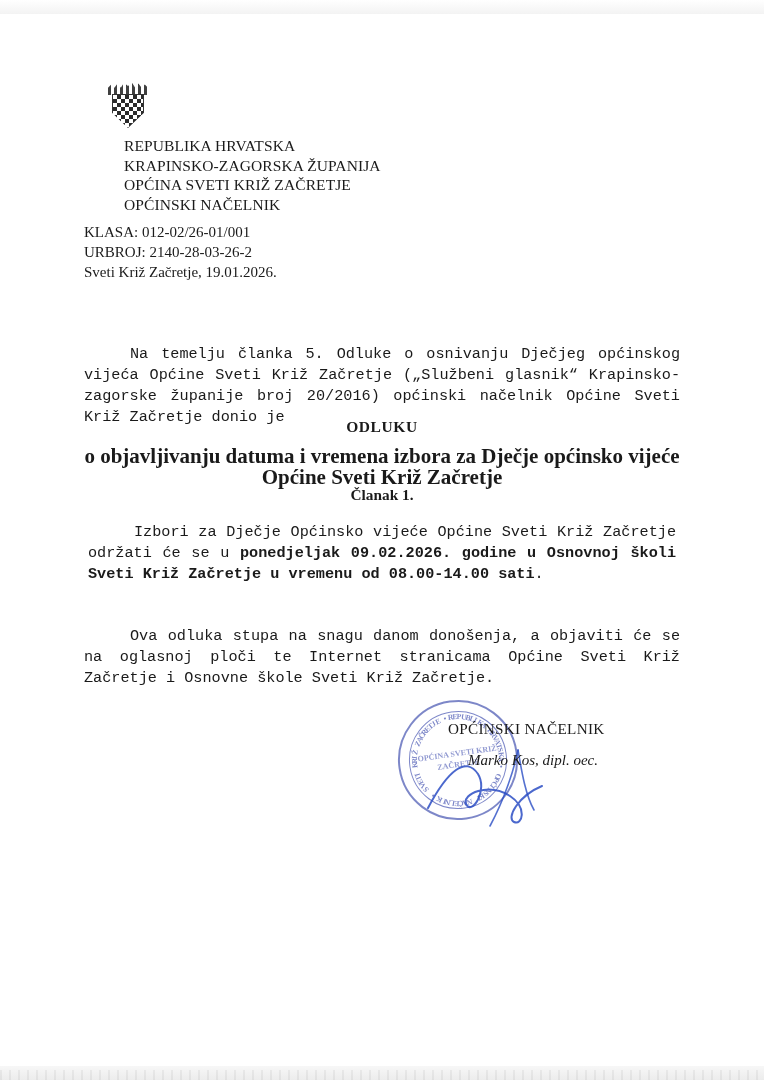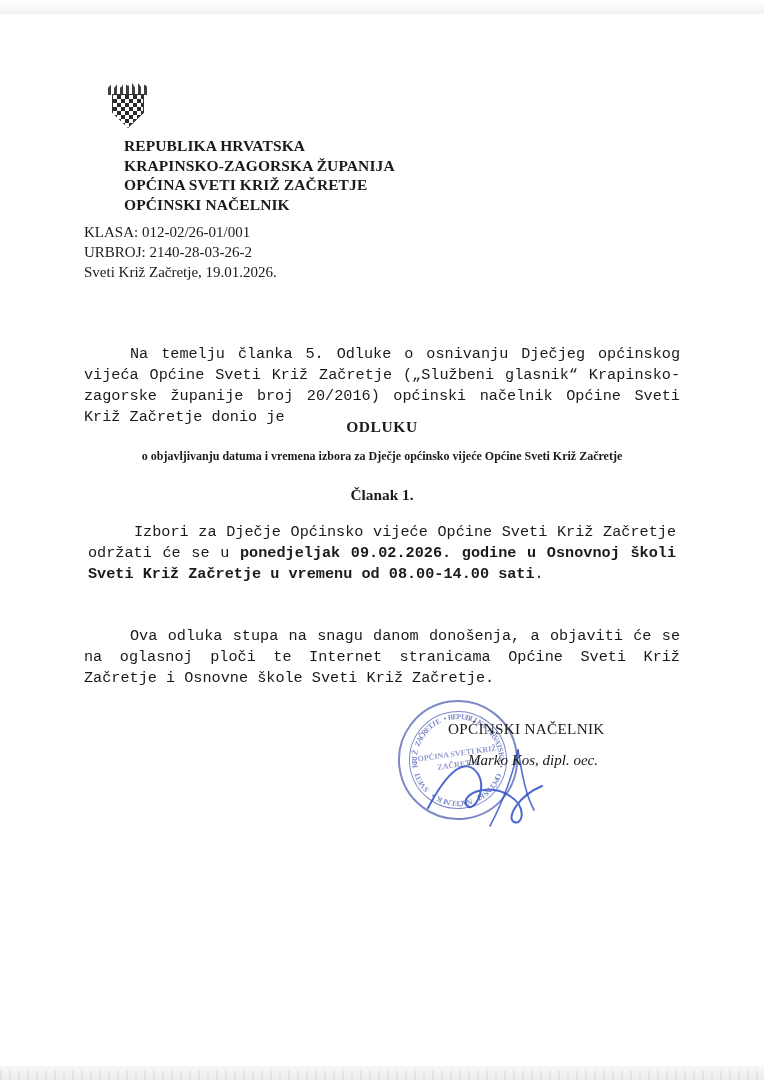--- a/index.html
+++ b/index.html
@@ -54,21 +54,21 @@
     clip-path: polygon(0 100%, 0 45%, 8% 20%, 16% 45%, 24% 12%, 32% 45%, 40% 5%, 50% 30%, 60% 5%, 68% 45%, 76% 12%, 84% 45%, 92% 20%, 100% 45%, 100% 100%);
     opacity: .9;
   }
 
   
   .org-block {
     position: absolute;
     left: 124px;
     top: 136px;
     width: 520px;
-    font-weight: bold;
+    font-weight: normal;
     font-size: 15.5px;
     line-height: 19.5px;
     letter-spacing: .1px;
   }
   .ref-block {
     position: absolute;
     left: 84px;
     top: 222px;
     width: 520px;
     font-size: 15px;
@@ -93,21 +93,21 @@
     text-align: center;
   }
   .title-main {
     font-weight: bold;
     font-size: 15.5px;
     letter-spacing: .6px;
     margin-bottom: 10px;
   }
   .title-sub {
     font-weight: bold;
-    font-size: 12px;
+    font-size: 21px;
     line-height: 21px;
   }
 
   .article1-head {
     position: absolute;
     left: 84px;
     top: 486px;
     width: 596px;
     text-align: center;
     font-weight: bold;

